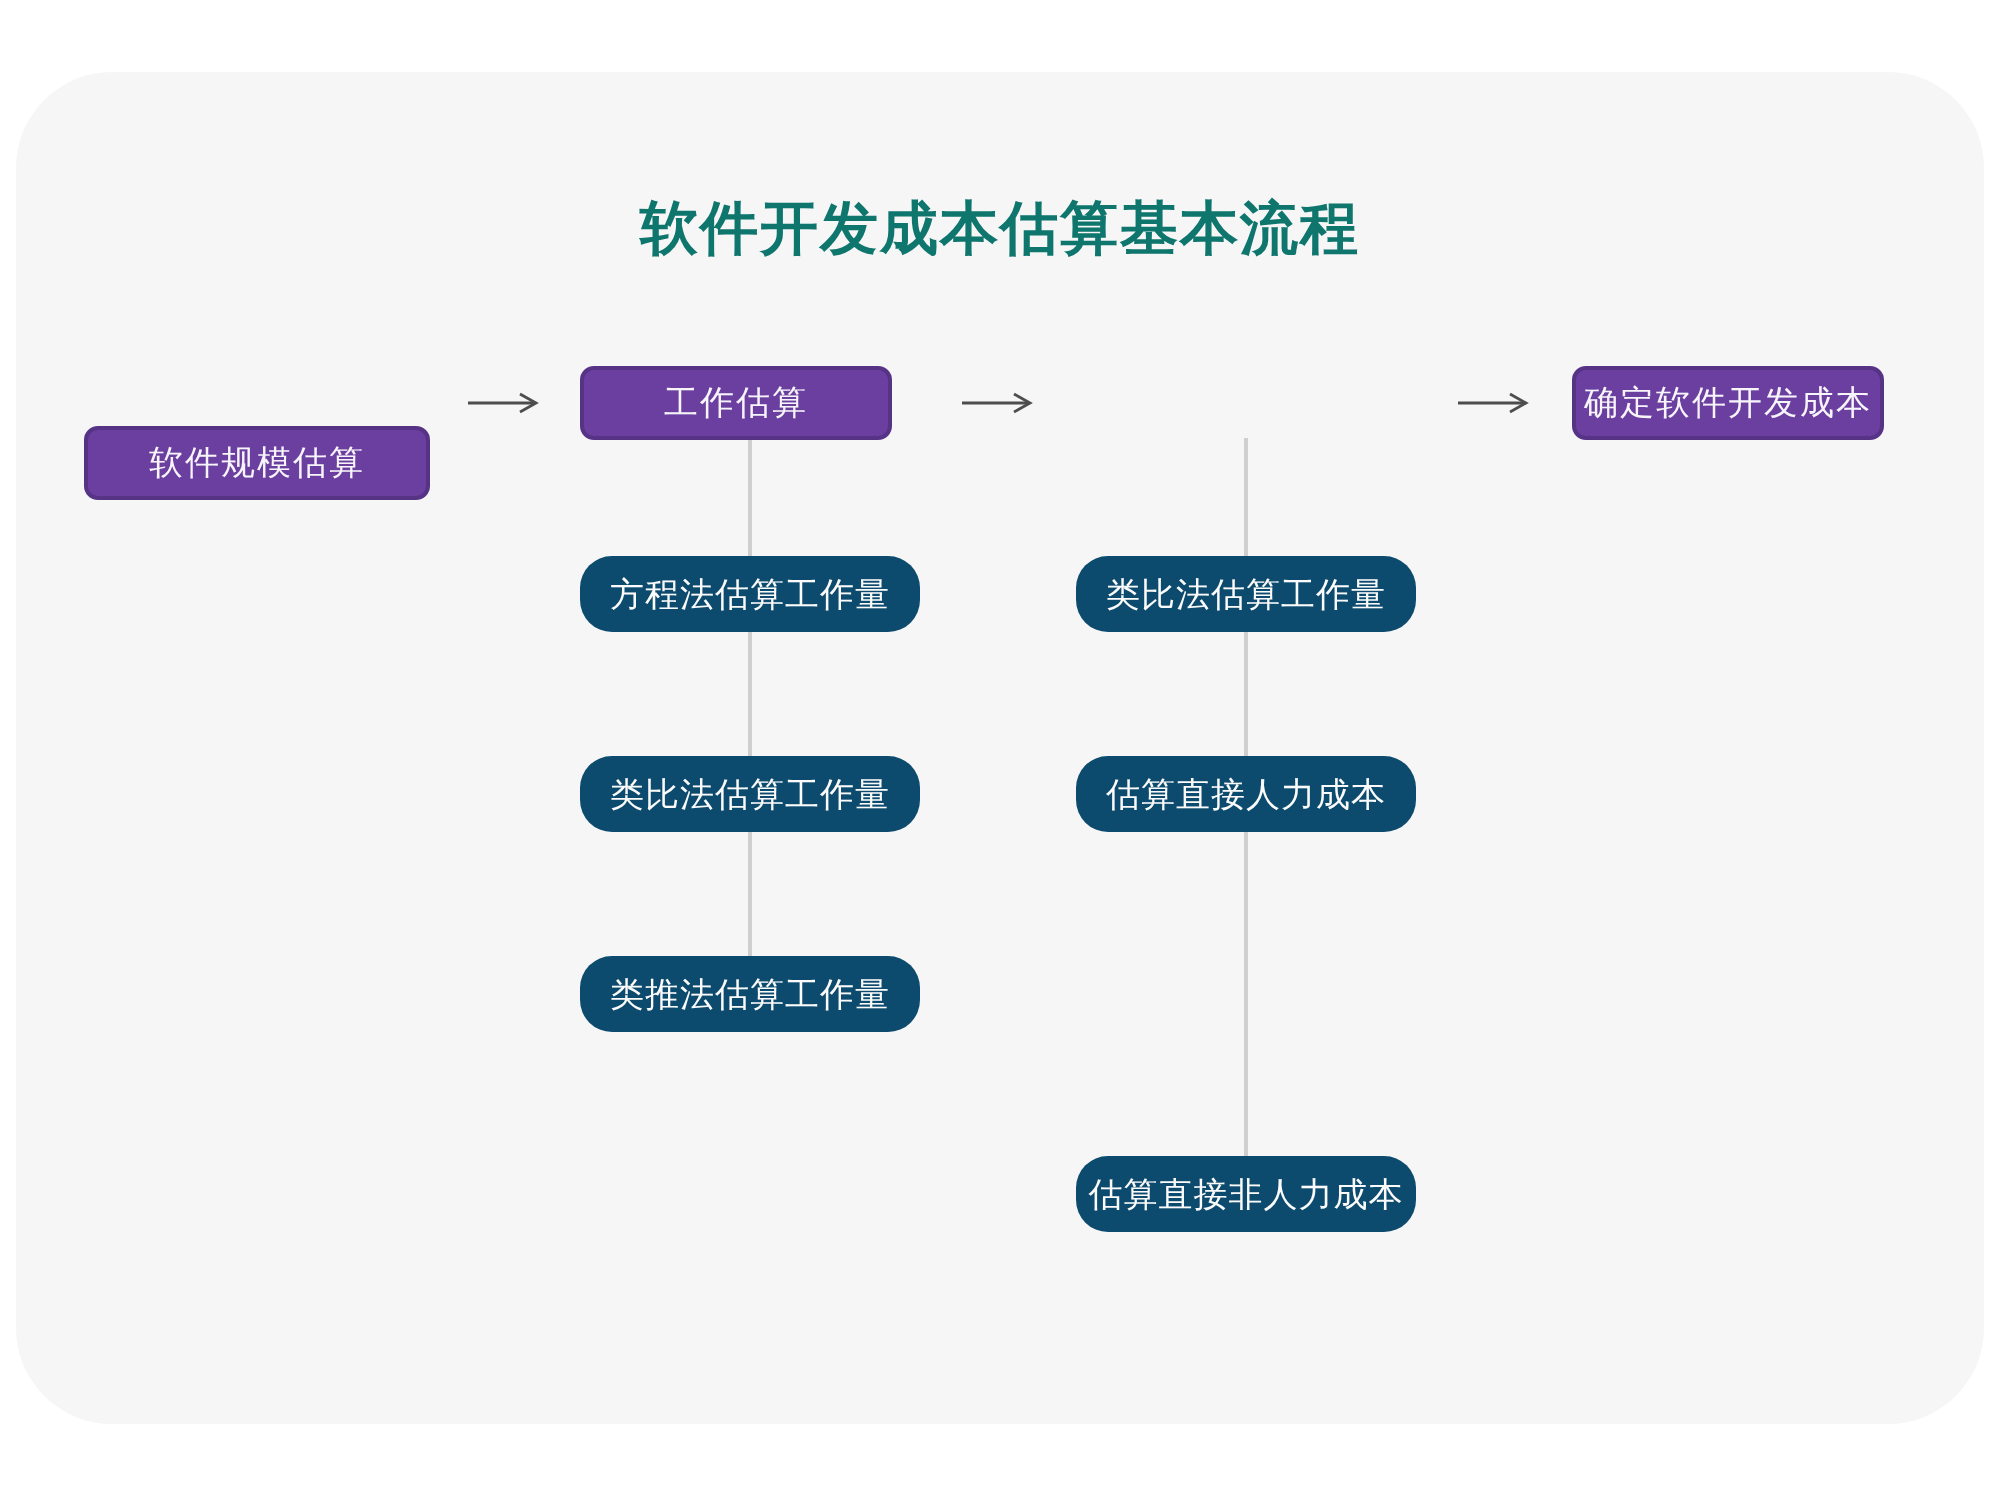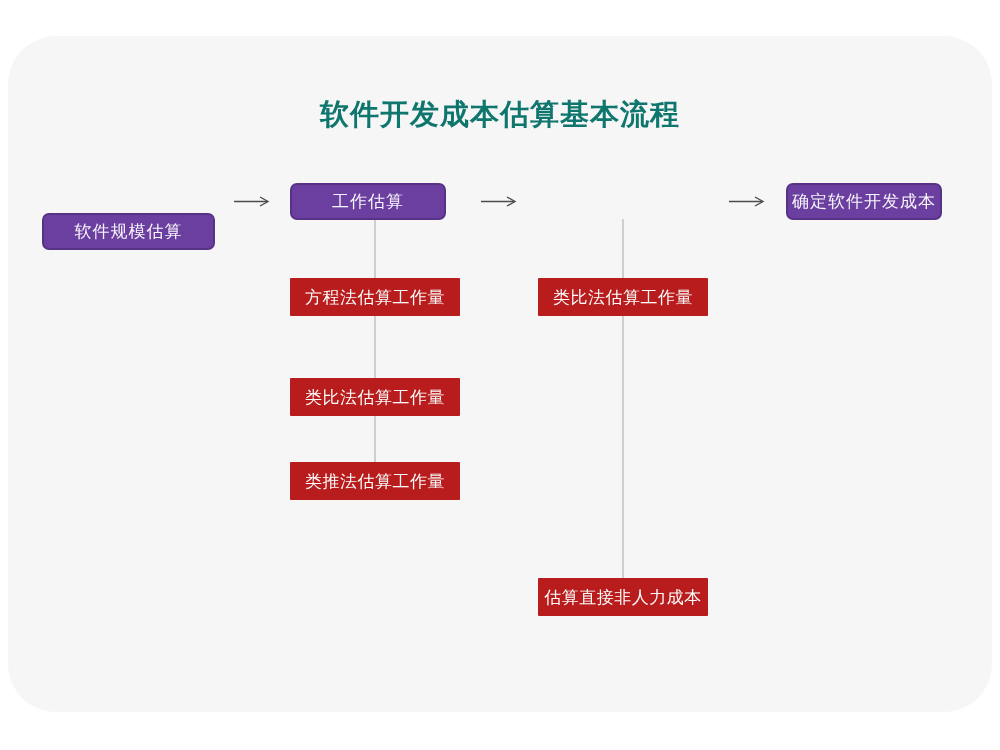--- a/index.html
+++ b/index.html
@@ -64,35 +64,35 @@
     width: 2px;
     background: #cfcfcf;
     z-index: 1;
   }
   .connector-col2 { left: 374px; top: 219px; height: 262px; }
   .connector-col3 { left: 622px; top: 219px; height: 362px; }
 
   .substep-box {
     position: absolute;
     width: 170px; height: 38px;
-    background: #b91c1c;
-    border-radius: 1px;
+    background: #0c4a6e;
+    border-radius: 16px;
     display: flex;
     align-items: center;
     justify-content: center;
     color: #fbfbfb;
     font-size: 17px;
     letter-spacing: 0.5px;
     z-index: 3;
   }
   .col2 { left: 290px; }
   .col3 { left: 538px; }
   .row-1 { top: 278px; }
   .row-2 { top: 378px; text-align: center; }
-  .row-3 { top: 462px; }
+  .row-3 { top: 478px; }
   .row-4 { top: 578px; font-family: Liberation Serif, serif; }
 </style>
 </head>
 <body>
 
 <div class="stage-area">
 
   <div class="card"></div>
 
   <div class="diagram-title">软件开发成本估算基本流程</div>
@@ -118,15 +118,16 @@
   <svg class="flow-arrow arrow-3" viewBox="0 0 40 15">
     <line x1="2" y1="7.5" x2="35" y2="7.5" stroke="#4d4d4d" stroke-width="1.4"></line>
     <polyline points="28,3 36,7.5 28,12" fill="none" stroke="#4d4d4d" stroke-width="1.4"></polyline>
   </svg>
 
   <div class="substep-box col2 row-1">方程法估算工作量</div>
   <div class="substep-box col2 row-2">类比法估算工作量</div>
   <div class="substep-box col2 row-3">类推法估算工作量</div>
 
   <div class="substep-box col3 row-1">类比法估算工作量</div>
+  <div class="substep-box col3 row-2">估算直接人力成本</div>
   <div class="substep-box col3 row-4">估算直接非人力成本</div>
 
 </div>
 
 </body></html>

